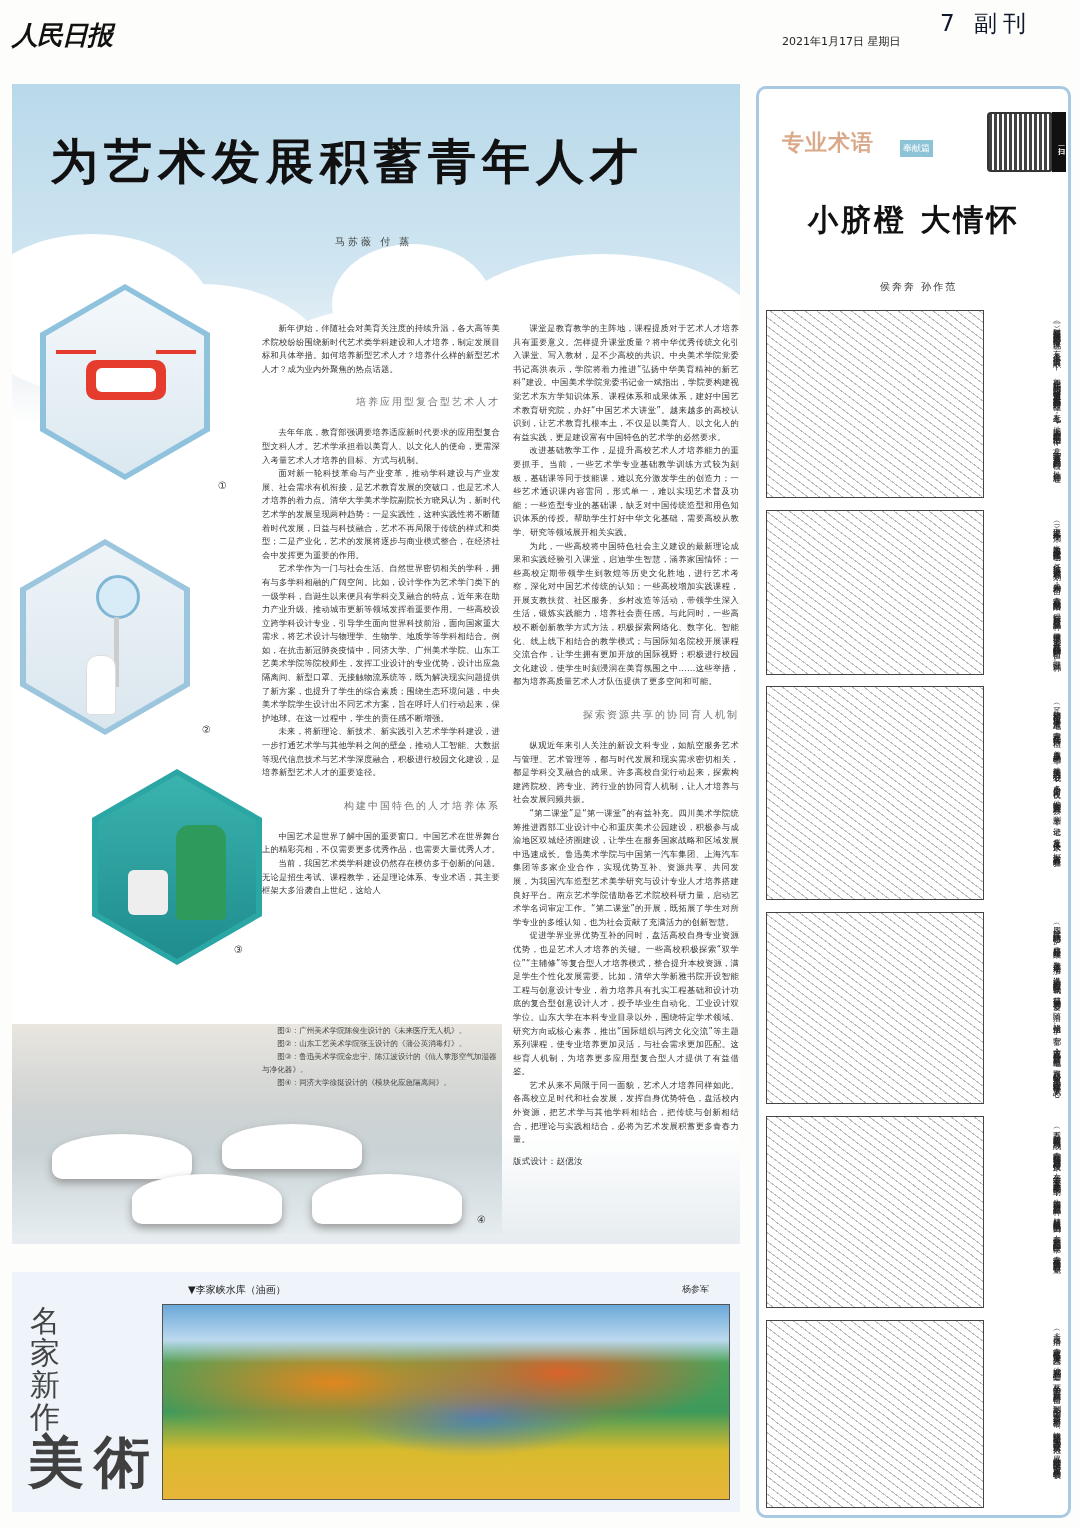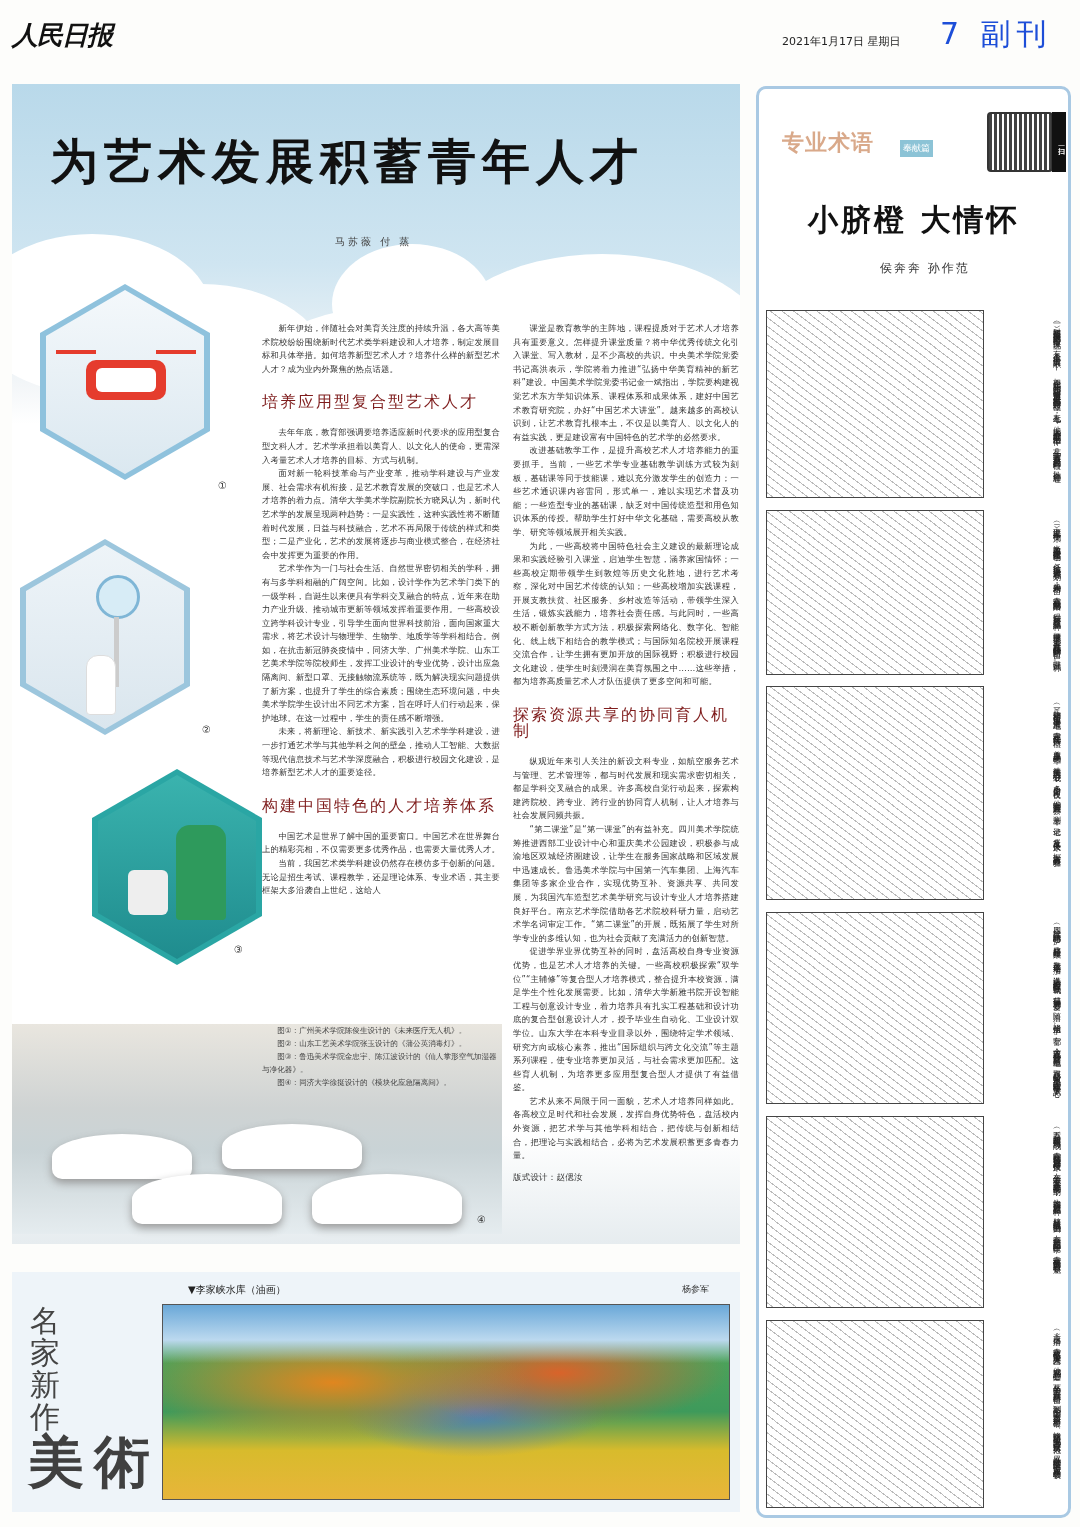--- a/index.html
+++ b/index.html
@@ -1,29 +1,29 @@
 <!DOCTYPE html>
 <html><head>
 <meta charset="utf-8">
 <style>
   *{box-sizing:border-box;margin:0;padding:0}
   body{width:1080px;height:1527px;background:#fdfdfb;font-family:"DejaVu Sans","Liberation Sans",sans-serif;color:#222;position:relative;overflow:hidden}
   .abs{position:absolute}
   
   .logo{left:12px;top:18px;font-family:"DejaVu Serif","Liberation Serif",serif;font-style:italic;font-weight:bold;font-size:26px;letter-spacing:-1px;color:#111}
   .dateline{left:782px;top:34px;font-size:11px;color:#222;letter-spacing:0}
-  .pagenum{left:940px;top:14px;font-size:30px;color:#1d4ed8;font-weight:normal;letter-spacing:6px}
+  .pagenum{left:940px;top:8px;font-size:23px;color:#0f172a;font-weight:normal;letter-spacing:6px}
   
   .main-panel{left:12px;top:84px;width:728px;height:1160px;background:linear-gradient(#b9d9ea 0px,#cfe5f1 180px,#f3f6f8 300px,#ffffff 340px,#ffffff 1050px,#e6ecef 1160px);overflow:hidden}
   .cloud{position:absolute;background:#fff;border-radius:50%}
   .headline{left:50px;top:130px;font-size:48px;font-weight:bold;color:#111;letter-spacing:6px;font-family:"DejaVu Sans","Liberation Sans",sans-serif}
   .byline{left:335px;top:235px;font-size:10px;color:#444;letter-spacing:3px}
   .col{position:absolute;font-size:8.3px;line-height:13.6px;color:#333;text-align:justify;letter-spacing:0.2px}
   .col p{text-indent:2em}
-  .col h3{font-size:16px;font-weight:normal;text-align:left;letter-spacing:2px;color:#7f1d1d;margin:18px 0 16px;line-height:16px}
+  .col h3{font-size:10px;font-weight:normal;text-align:right;letter-spacing:2px;color:#737373;margin:18px 0 16px;line-height:16px}
   .col1{left:262px;top:322px;width:238px}
   .col2{left:513px;top:322px;width:226px}
   .credit{text-align:left;margin-top:8px;font-size:8.5px}
   .captions{left:262px;top:1024px;width:238px;font-size:7.6px;line-height:13px;color:#444}
   .captions p{text-indent:2em}
   
   .hex{position:absolute;width:170px;height:196px;clip-path:polygon(50% 0,100% 25%,100% 75%,50% 100%,0 75%,0 25%)}
   .hex-inner{position:absolute;inset:6px;clip-path:polygon(50% 0,100% 25%,100% 75%,50% 100%,0 75%,0 25%)}
   .fig-num{position:absolute;font-size:10px;color:#333}
   
@@ -39,21 +39,21 @@
   .mjxz{left:30px;top:1305px;font-family:"DejaVu Serif","Liberation Serif",serif;font-size:30px;color:#444;line-height:32px}
   .meishu{left:28px;top:1425px;font-family:"DejaVu Serif","Liberation Serif",serif;font-size:56px;color:#404040;font-weight:bold;letter-spacing:10px}
   
   .right-panel{left:756px;top:86px;width:315px;height:1432px;border:3px solid #a9c9e3;border-radius:10px;background:#fff}
   .brand{left:782px;top:128px;font-size:22px;color:#d9a98a;font-weight:bold;letter-spacing:1px}
   .brand-tag{left:900px;top:140px;font-size:9px;background:#8cc3d6;color:#fff;padding:2px 3px}
   .qr{left:987px;top:112px;width:66px;height:60px;border:2px solid #111;border-radius:4px;background:
     repeating-linear-gradient(90deg,#222 0 3px,#fff 3px 5px),#fff;opacity:.85}
   .qr-tab{left:1052px;top:112px;width:14px;height:60px;background:#111;color:#fff;font-size:7px;writing-mode:vertical-rl;text-align:center}
   .right-title{left:808px;top:200px;font-family:"DejaVu Serif","Liberation Serif",serif;font-size:30px;font-weight:bold;color:#111;letter-spacing:3px}
-  .right-byline{left:880px;top:260px;font-size:12px;color:#333;letter-spacing:2px}
+  .right-byline{left:880px;top:280px;font-size:10px;color:#333;letter-spacing:2px}
   .sketch{position:absolute;left:766px;width:218px;border:1px solid #444;background:
     repeating-linear-gradient(37deg,#fff 0 3px,#bbb 3px 4px,#fff 4px 7px),#fff}
   .vcap{position:absolute;left:990px;width:72px;writing-mode:vertical-rl;font-size:8px;line-height:12px;color:#222;letter-spacing:1px}
 </style>
 </head>
 <body>
 
 <div class="abs logo">人民日报</div>
 <div class="abs dateline">2021年1月17日  星期日</div>
 <div class="abs pagenum">7  副刊</div>

